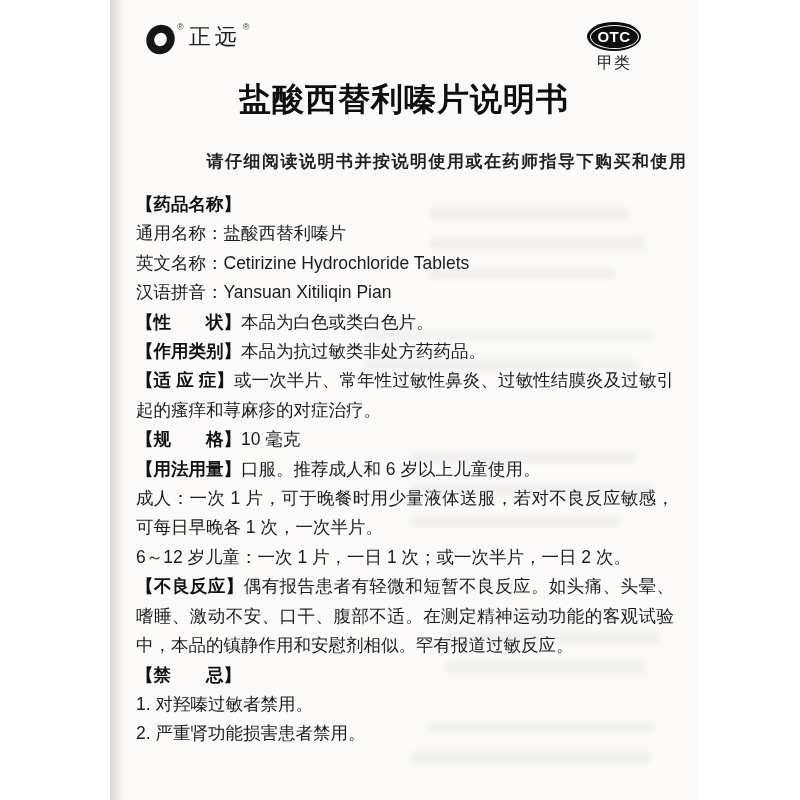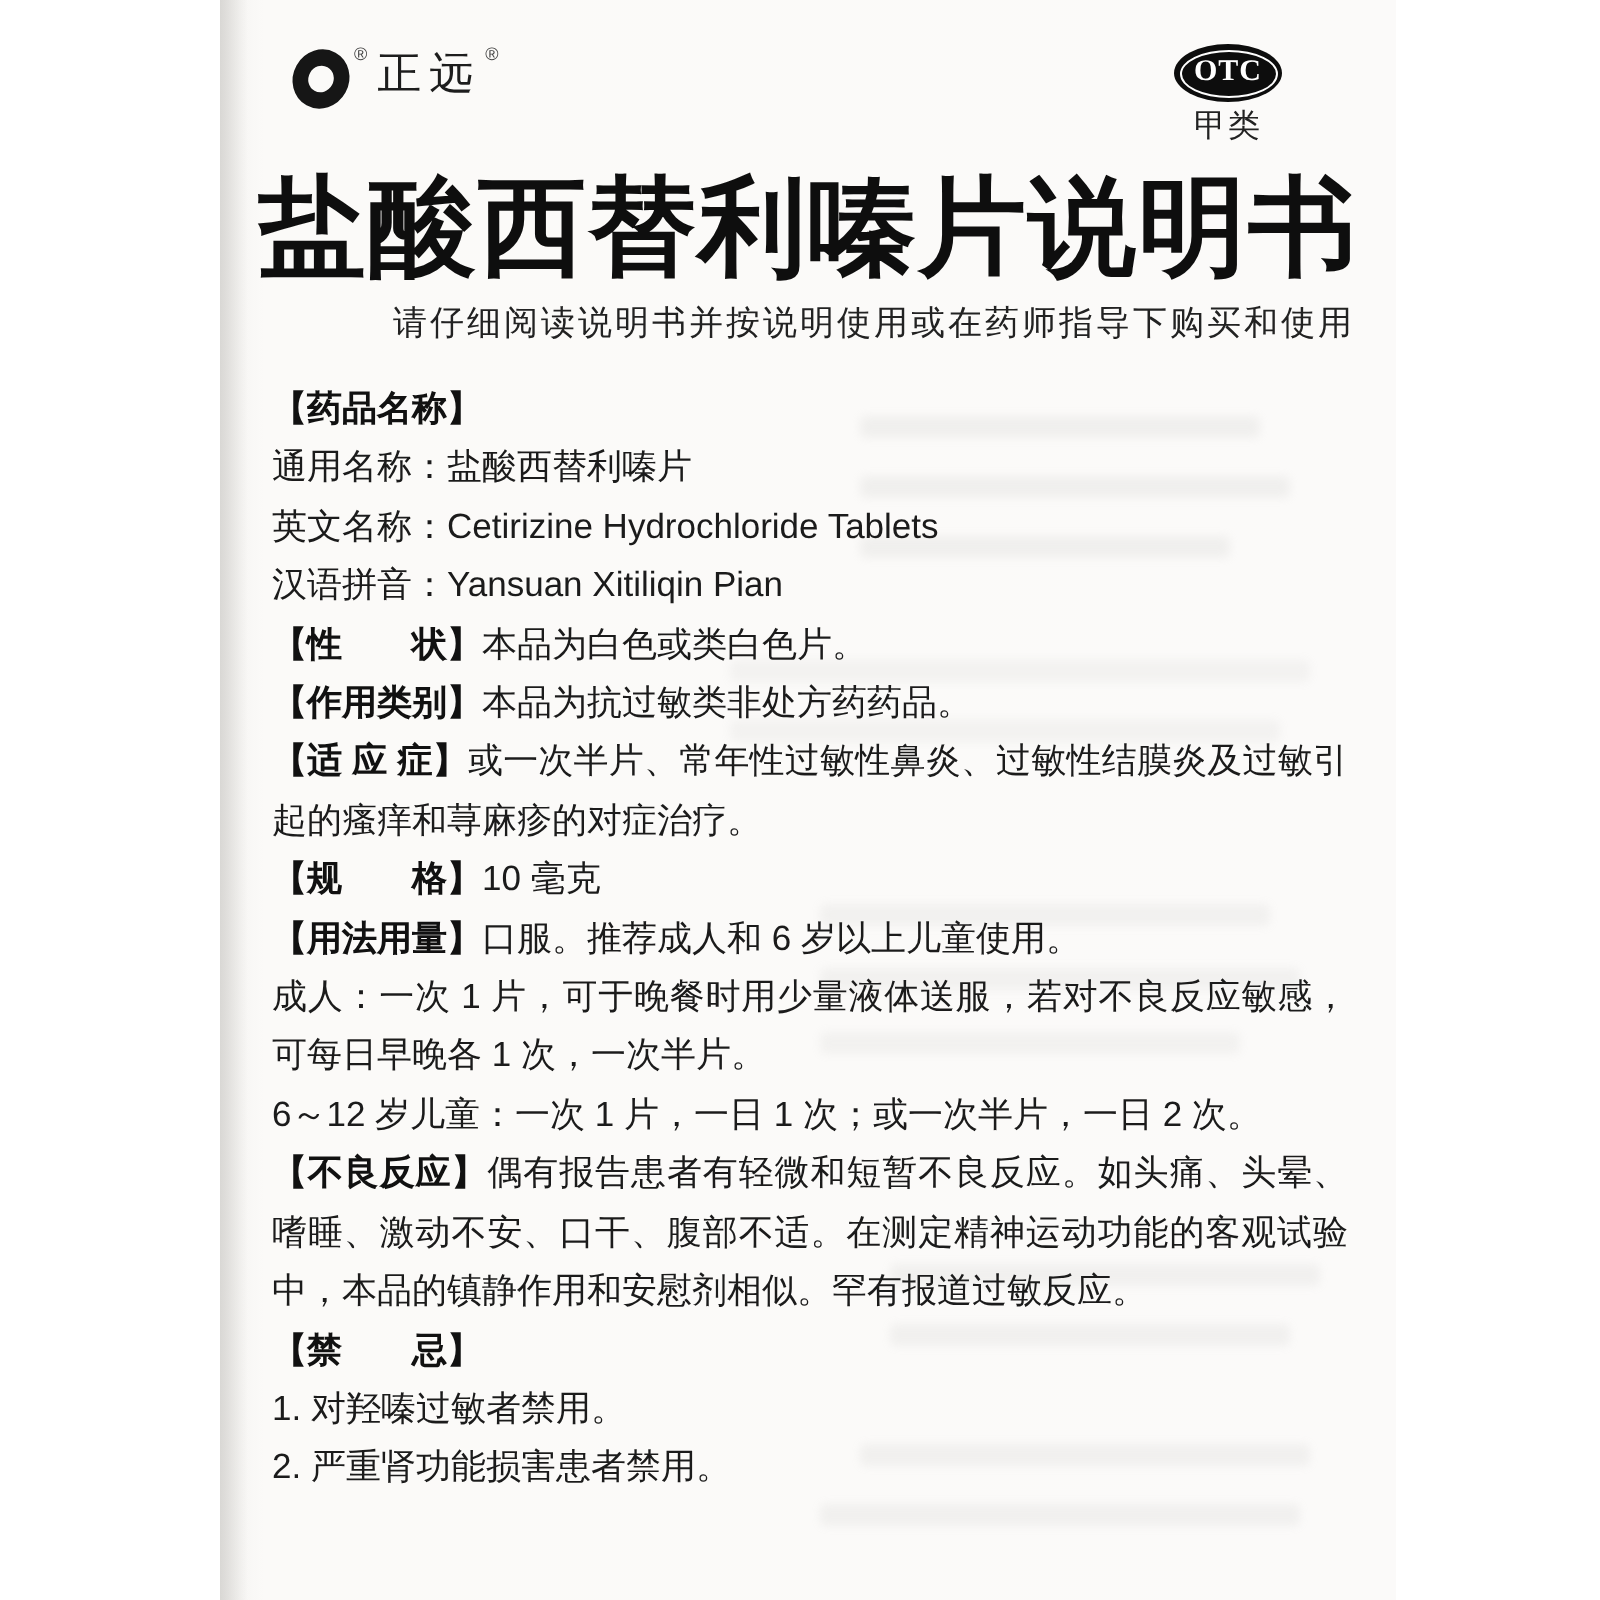--- a/index.html
+++ b/index.html
@@ -26,31 +26,31 @@
     transform:rotate(-18deg) skewX(-4deg);margin-top:3px;
   }
   .reg{font-size:9px;color:#444;margin:0 1px 0 2px;line-height:10px;}
   .brand-name{font-size:22px;color:#1d1d1d;font-weight:500;letter-spacing:4px;margin-left:4px;line-height:30px;}
   .otc{position:absolute;right:28px;top:6px;width:60px;text-align:center;}
   .otc-oval{
     position:relative;width:54px;height:29px;margin:0 auto;background:#0d0d0d;
     border-radius:50%;display:flex;align-items:center;justify-content:center;
   }
   .otc-oval::after{content:"";position:absolute;inset:2.5px;border:1px solid #fdfdfd;border-radius:50%;}
-  .otc-text{font-family:Liberation Serif, serif;font-weight:bold;font-size:15px;color:#ffffff;letter-spacing:.5px;}
+  .otc-text{font-family:Liberation Sans, sans-serif;font-weight:bold;font-size:15px;color:#ffffff;letter-spacing:.5px;}
   .otc-class{font-size:16px;color:#222;margin-top:2px;letter-spacing:1px;}
   
   .title{
     position:absolute;left:0;top:78px;width:588px;text-align:center;
-    font-size:54px;font-weight:900;color:#0e0e0e;letter-spacing:1px;
+    font-size:32px;font-weight:900;color:#0e0e0e;letter-spacing:1px;
     font-family:"Liberation Serif","DejaVu Serif",serif;
   }
   .subtitle{
-    position:absolute;left:0;top:150px;width:588px;text-align:center;
-    font-size:17px;color:#222;letter-spacing:1.5px;font-weight:400;padding-left:33px;
+    position:absolute;left:10px;top:150px;width:588px;text-align:center;
+    font-size:17px;color:#222;letter-spacing:1.5px;font-weight:700;padding-left:33px;
   }
   
   .content{
     position:absolute;left:26px;top:190px;width:538px;
     font-size:17.5px;line-height:29.4px;color:#1b1b1b;
     text-align:justify;
   }
   .content p{margin:0;}
   .sec-label{font-weight:bold;color:#111;}
   .field{white-space:nowrap;}

